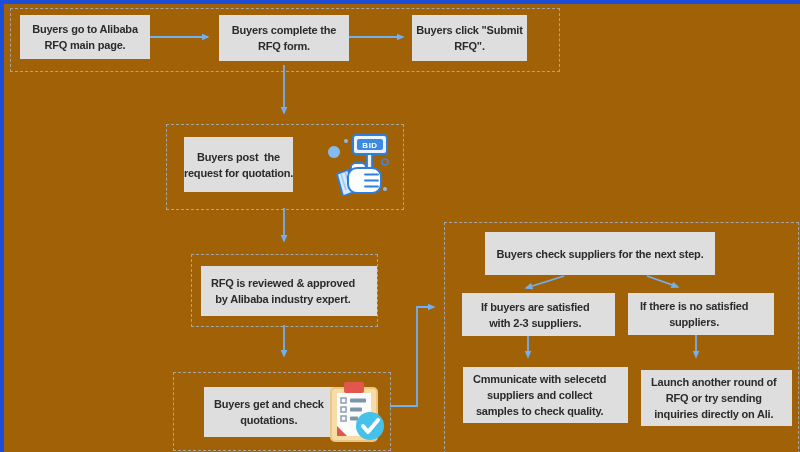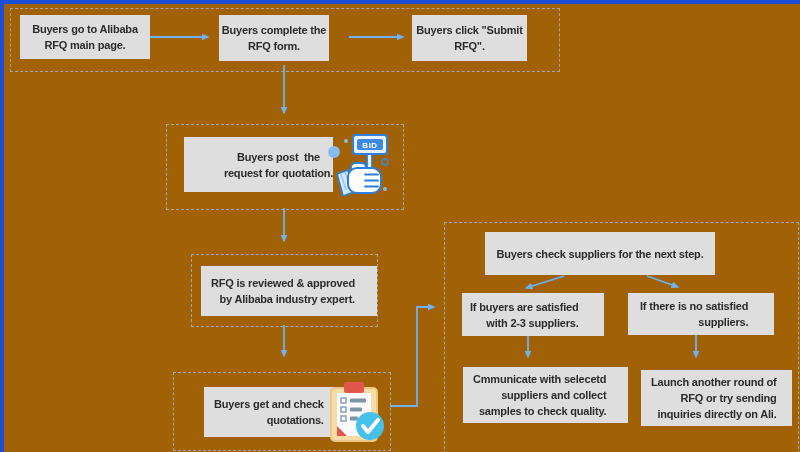--- a/index.html
+++ b/index.html
@@ -11,50 +11,50 @@
   .group{
     position:absolute;border:1px dashed #a5a5a5;z-index:1;
     background:transparent;
   }
   .node{
     position:absolute;z-index:2;background:#dedede;color:#2b2b2b;
     font-size:11px;font-weight:bold;letter-spacing:-0.2px;line-height:16px;
     display:flex;align-items:center;justify-content:center;text-align:center;
     white-space:pre;
   }
-  .node.left{justify-content:flex-start;text-align:right;padding-left:10px;}
+  .node.left{justify-content:flex-start;text-align:center;padding-left:10px;}
   #arrows,.icon-svg{position:absolute;pointer-events:none;}
   #arrows{left:0;top:0;z-index:3;}
   .icon-svg{z-index:4;}
 </style>
 </head>
 <body>
 
 <div id="canvas">
 
   <div class="group" style="left:6px;top:4px;width:548px;height:62px;"></div>
   <div class="group" style="left:162px;top:120px;width:236px;height:84px;"></div>
   <div class="group" style="left:187px;top:250px;width:185px;height:71px;"></div>
   <div class="group" style="left:169px;top:368px;width:216px;height:77px;"></div>
   <div class="group" style="left:440px;top:218px;width:353px;height:230px;"></div>
 
   <div class="node" style="left:16px;top:11px;width:130px;height:44px;">Buyers go to Alibaba
 RFQ main page.</div>
-  <div class="node" style="left:215px;top:11px;width:110px;height:46px;">Buyers complete the
+  <div class="node" style="left:215px;top:11px;width:130px;height:46px;">Buyers complete the
 RFQ form.</div>
   <div class="node" style="left:408px;top:11px;width:115px;height:46px;">Buyers click "Submit
 RFQ".</div>
-  <div class="node" style="left:180px;top:133px;width:109px;height:55px;padding-left:40px;">Buyers post  the
+  <div class="node" style="left:180px;top:133px;width:109px;height:55px;">Buyers post  the
 request for quotation.</div>
   <div class="node left" style="left:197px;top:262px;width:166px;height:50px;">RFQ is reviewed &amp; approved
 by Alibaba industry expert.</div>
   <div class="node left" style="left:187px;top:383px;width:134px;height:50px;margin-left:13px;">Buyers get and check
 quotations.</div>
   <div class="node" style="left:481px;top:228px;width:230px;height:43px;">Buyers check suppliers for the next step.</div>
-  <div class="node left" style="left:458px;top:289px;width:134px;height:43px;padding-left:8px;">If buyers are satisfied
+  <div class="node left" style="left:458px;top:289px;width:134px;height:43px;padding-left:19px;">If buyers are satisfied
 with 2-3 suppliers.</div>
   <div class="node left" style="left:624px;top:289px;width:134px;height:42px;padding-left:12px;">If there is no satisfied
 suppliers.</div>
   <div class="node left" style="left:459px;top:363px;width:155px;height:56px;">Cmmunicate with selecetd
 suppliers and collect
 samples to check quality.</div>
   <div class="node left" style="left:637px;top:366px;width:141px;height:56px;">Launch another round of
 RFQ or try sending
 inquiries directly on Ali.</div>
 

